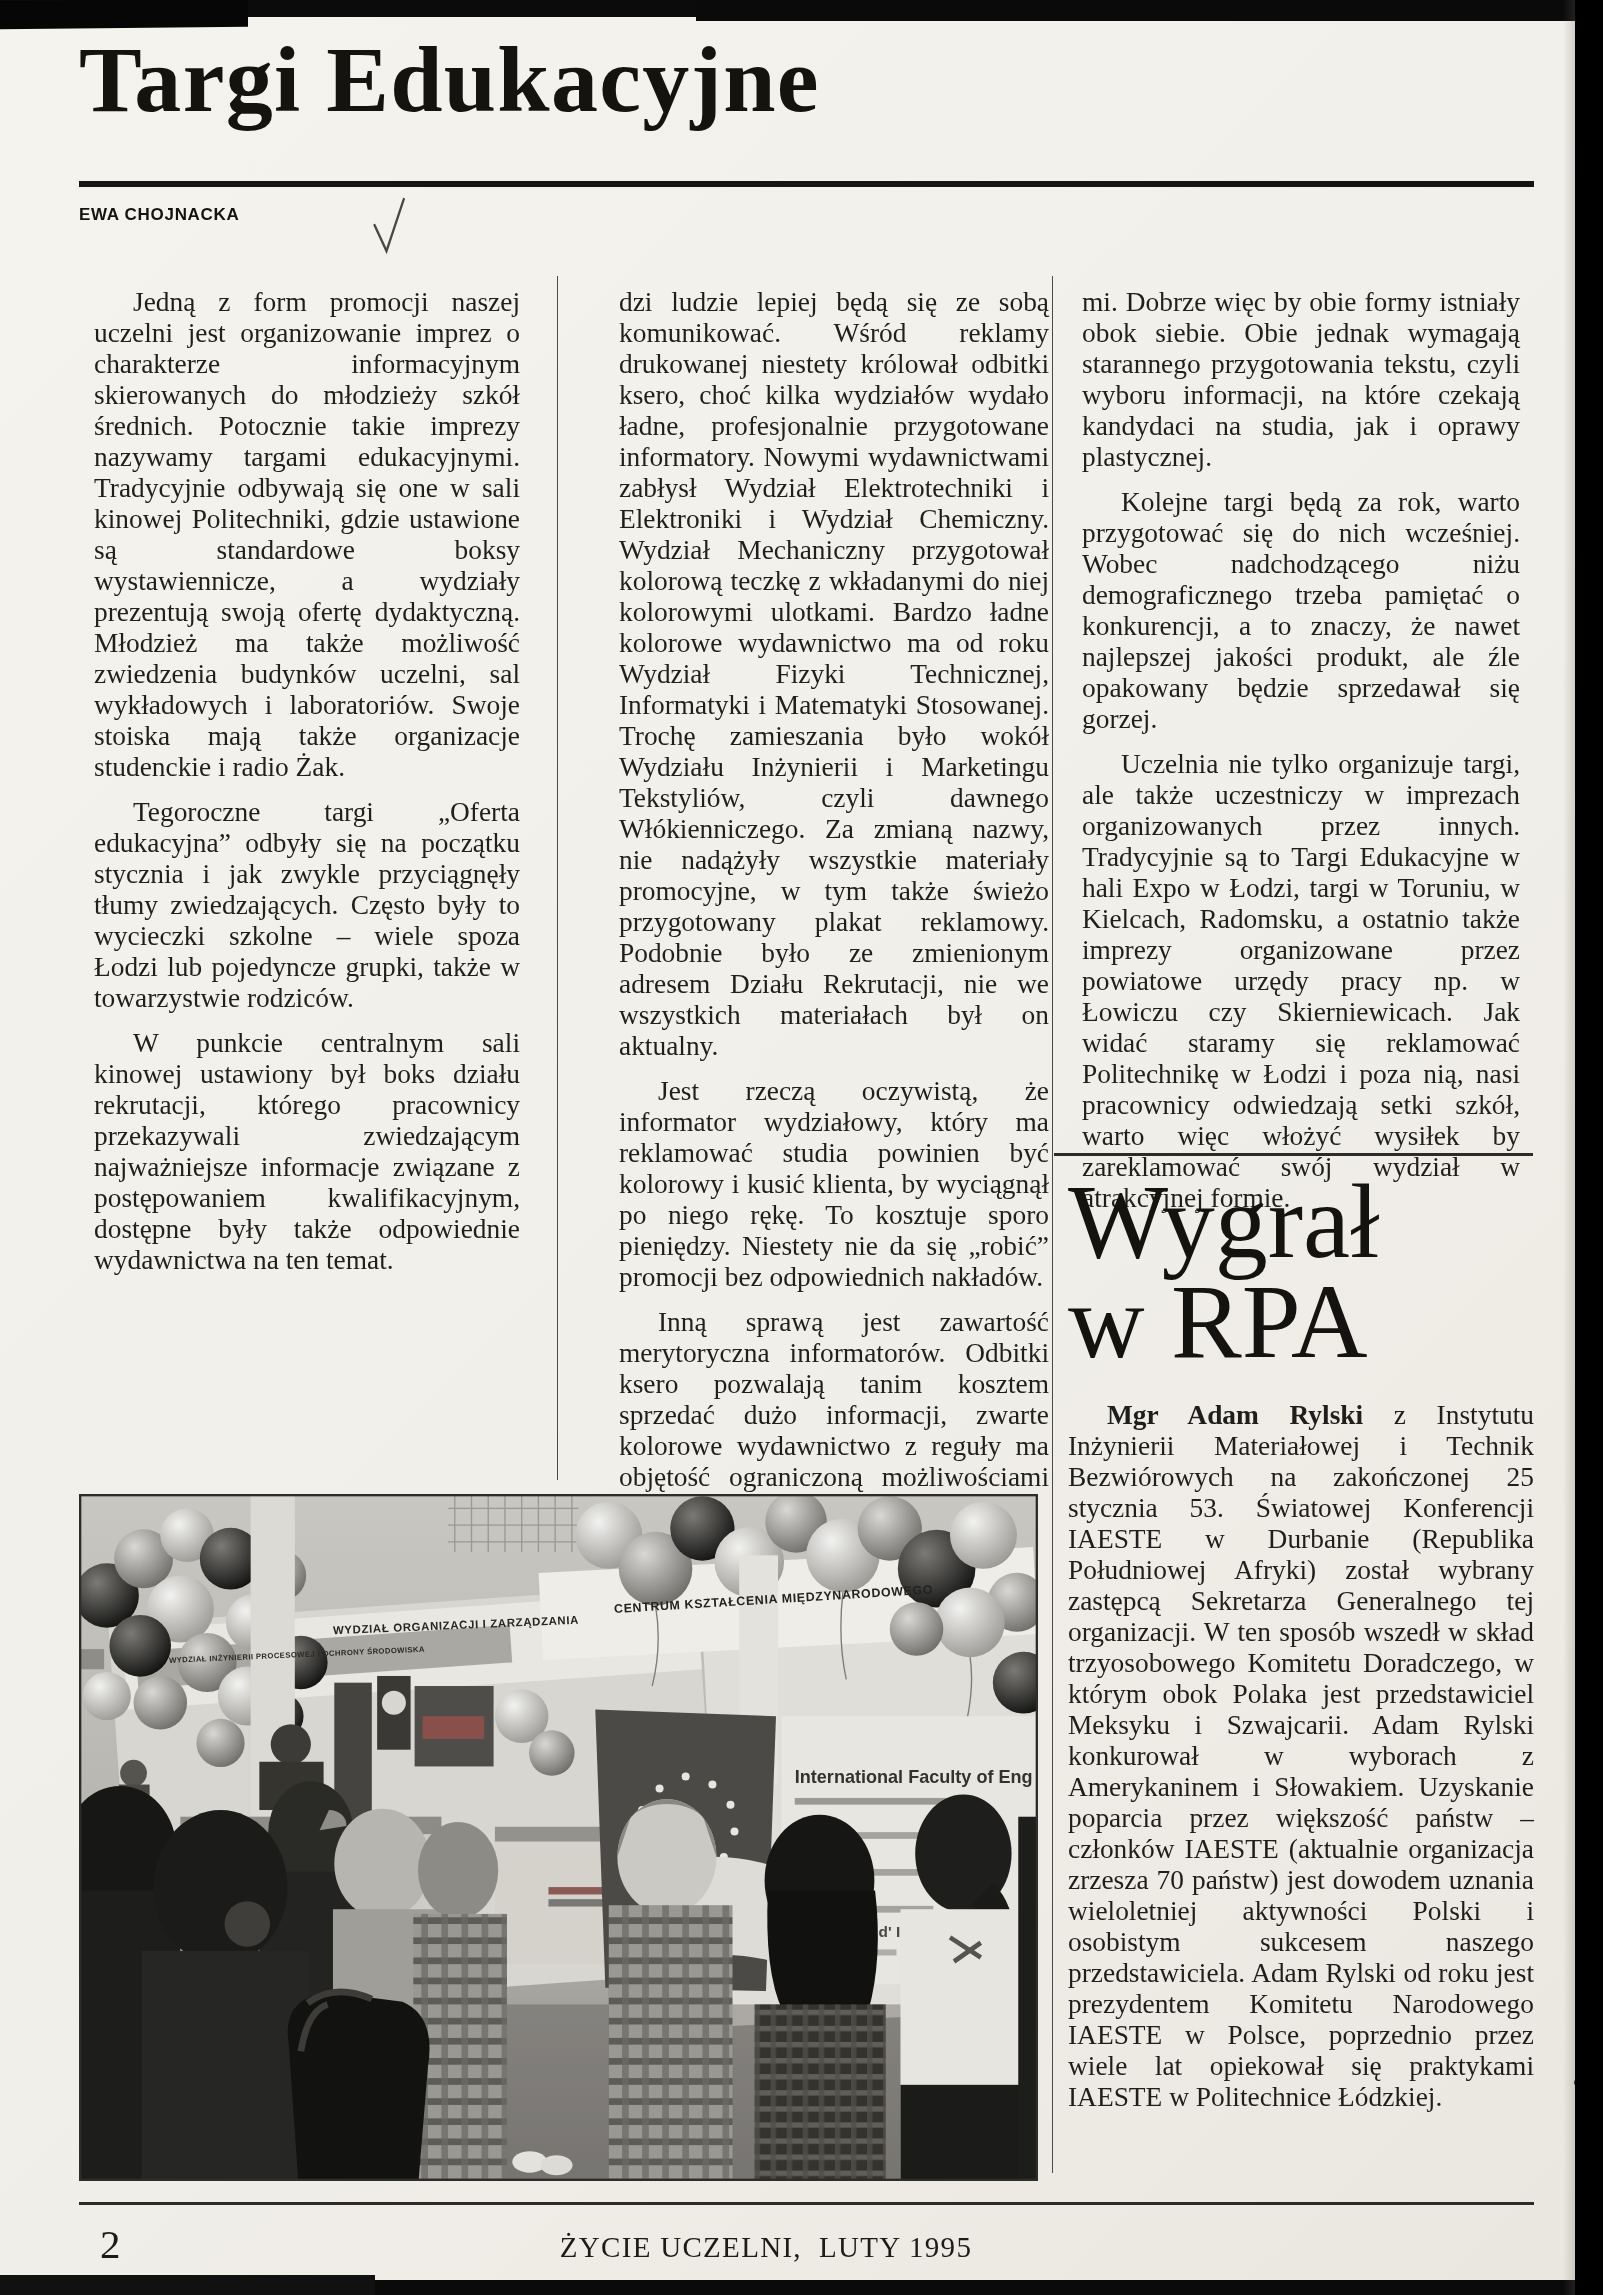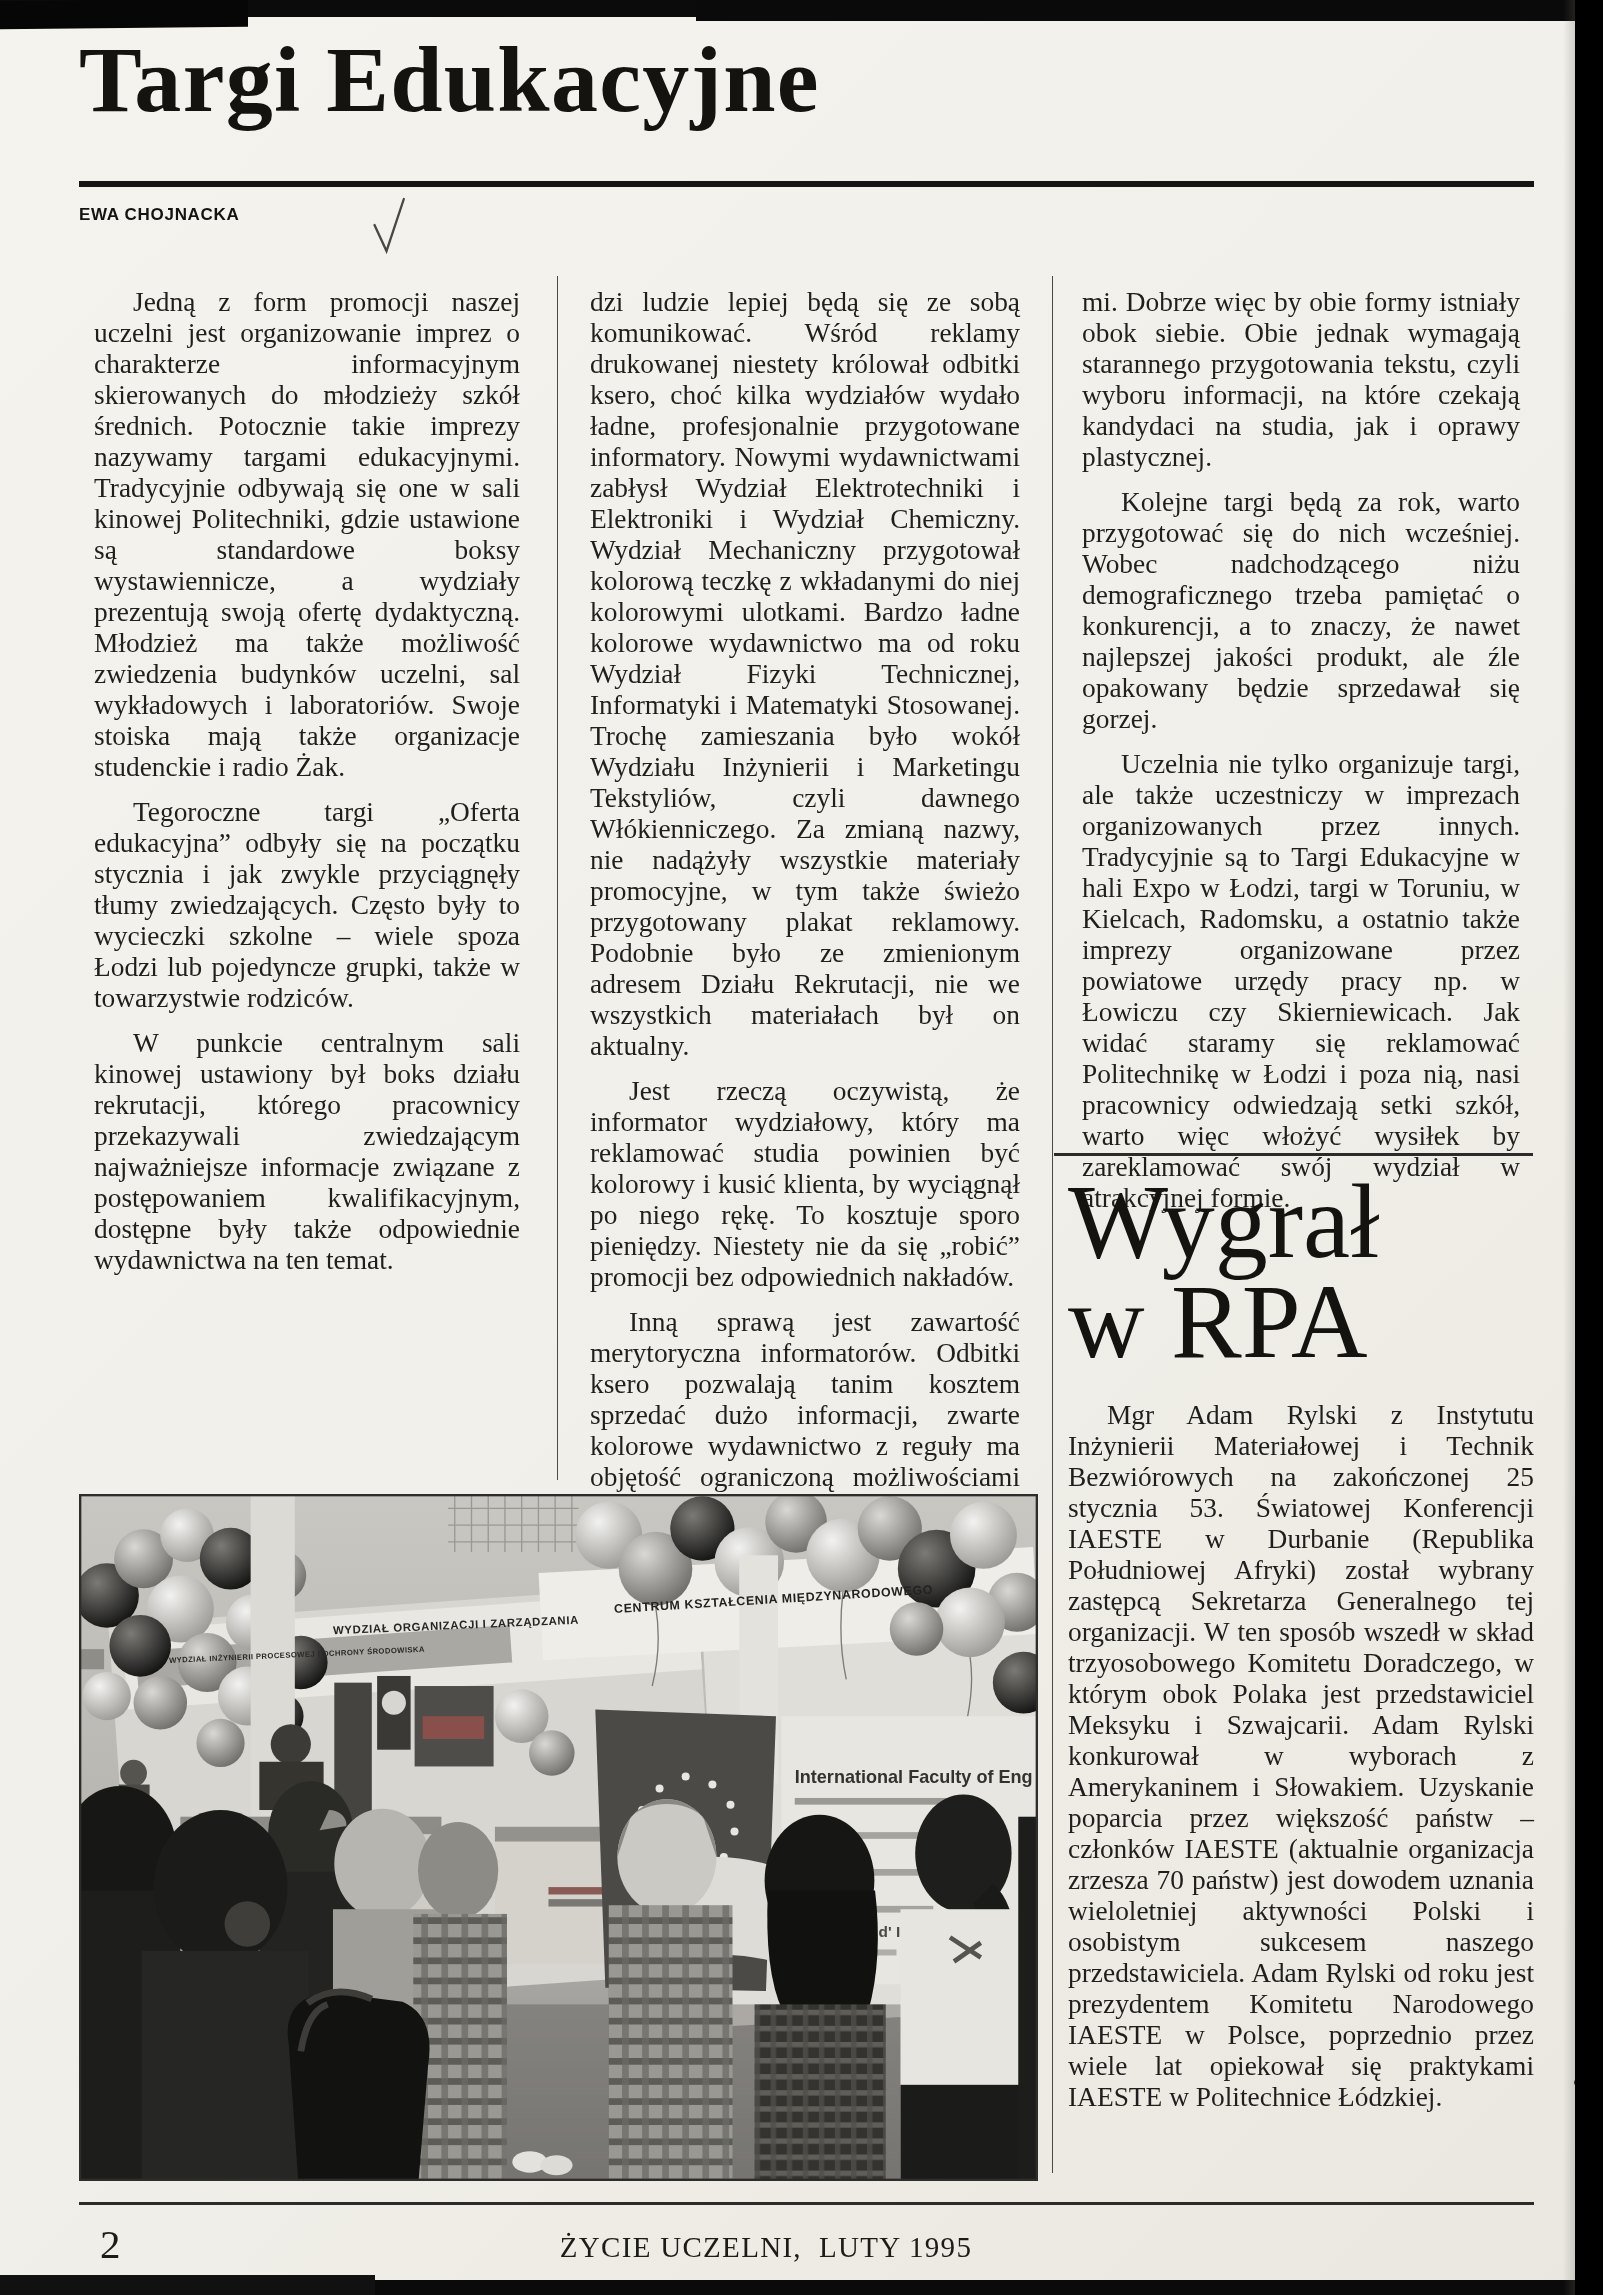--- a/index.html
+++ b/index.html
@@ -24,31 +24,31 @@
   
   .title{position:absolute;left:79px;top:25.4px;font-size:94px;font-weight:700;letter-spacing:1.3px;color:#14130f;}
   .title-rule{position:absolute;left:79px;top:181px;width:1455px;height:6px;background:#161513;}
   .byline{position:absolute;left:79px;top:205px;font-family:"Liberation Sans",sans-serif;font-size:17px;font-weight:800;letter-spacing:0.7px;color:#14130f;}
   .checkmark{position:absolute;left:369px;top:195px;width:47px;height:60px;}
   
   .col{position:absolute;top:273px;font-size:27.4px;line-height:31px;text-align:justify;color:#201f1c;}
   .col p{margin:14px;text-indent:39px;}
   .col p.noindent{text-indent:0;}
   .col1{left:80px;width:454px;}
-  .col2{left:576px;width:458px;}
+  .col2{left:605px;width:458px;}
   .col3{left:1068px;width:466px;}
   .vrule{position:absolute;width:1.3px;background:#4c4a46;}
   .vrule1{left:557px;top:276px;height:1204px;}
   .vrule2{left:1052px;top:276px;height:1897px;}
   
   .rpa-rule{position:absolute;left:1054px;top:1153px;width:479px;height:2.7px;background:#2c2b29;}
   .rpa-head{position:absolute;left:1068px;top:1172px;font-size:106px;line-height:100px;font-weight:400;color:#14130f;}
   .rpa-body{position:absolute;left:1068px;top:1400px;width:466px;font-size:27.4px;line-height:31px;text-align:justify;}
   .rpa-body p{margin:0;text-indent:39px;}
-  .rpa-body b{font-weight:400;}
+  .rpa-body b{font-weight:700;}
   
   .photo{position:absolute;left:79px;top:1494px;width:957px;height:685px;border:1.3px solid #2e2d2b;background:#b9b7b2;}
   .photo svg{display:block;width:100%;height:100%;}
   
   .footer-rule{position:absolute;left:79px;top:2202px;width:1455px;height:2.7px;background:#2c2b29;}
   .pagenum{position:absolute;left:100px;top:2220px;font-size:41px;color:#1c1b18;}
   .journal{position:absolute;left:0;top:2231px;width:1532px;text-align:center;font-size:29px;letter-spacing:1.3px;color:#1c1b18;white-space:pre;}
 </style>
 </head>
 <body>

